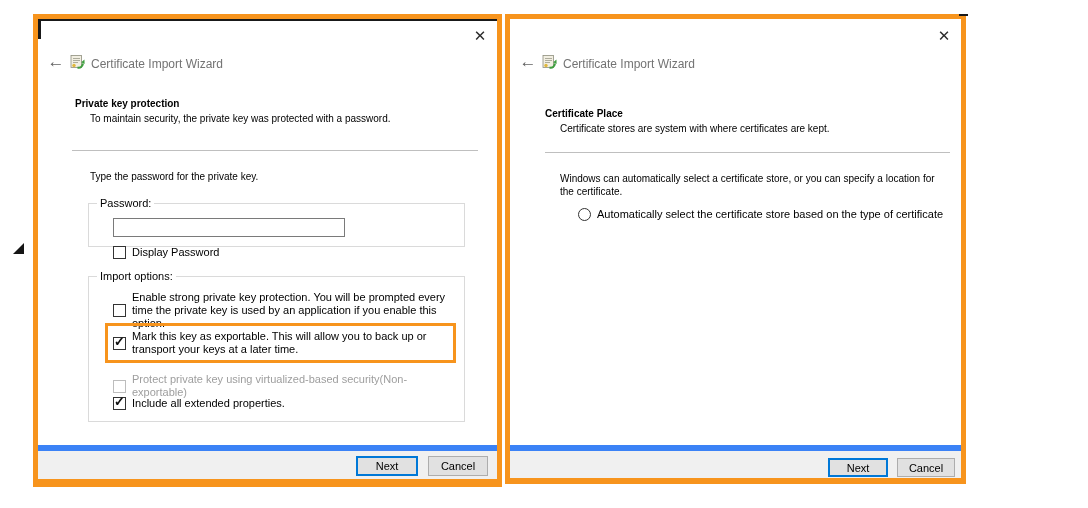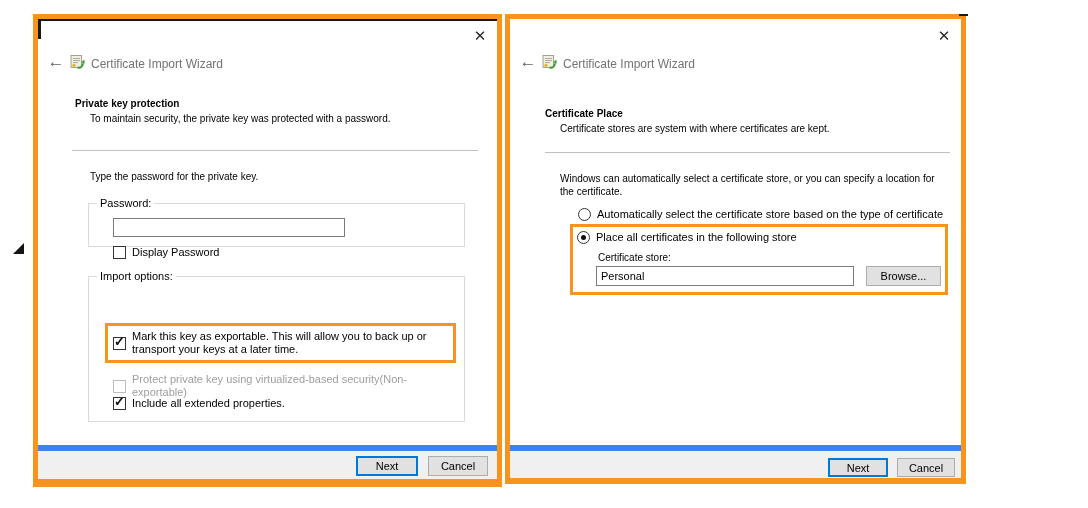--- a/index.html
+++ b/index.html
@@ -103,20 +103,24 @@
         <input class="txt" style="left: 24px; top: 14px; width: 232px; height: 19px;" type="password" value="">
         <div class="row" style="left:24px; top:42px;">
           <span class="cb"></span>
           <span class="lbl">Display Password</span>
         </div>
       </div>
 
       <div class="grp" style="left:50px; top:257px; width:377px; height:146px;">
         <div class="grp-label">Import options:</div>
 
+        <div class="row" style="left:24px; top:14px; width:344px;">
+          <span class="cb"></span>
+          <span class="lbl">Enable strong private key protection. You will be prompted every time the private key is used by an application if you enable this option.</span>
+        </div>
 
         <div class="hl" style="left:16px; top:46px; width:351px; height:40px;">
           <div class="row" style="left:5px; top:4px; width:338px;">
             <span class="cb">
                 <span class="mark">✓</span>
               </span>
             <span class="lbl">Mark this key as exportable. This will allow you to back up or transport your keys at a later time.</span>
           </div>
         </div>
 
@@ -163,29 +167,20 @@
 
       <div class="sep" style="left:35px; top:133px; width:405px;"></div>
 
       <div class="t" style="left:50px; top:153px; width:382px;">Windows can automatically select a certificate store, or you can specify a location for the certificate.</div>
 
       <div class="row" style="left:68px; top:189px; width:370px;">
         <span class="rb"></span>
         <span class="lbl">Automatically select the certificate store based on the type of certificate</span>
       </div>
 
-      <div class="hl" style="left:60px; top:205px; width:378px; height:71px;">
-        <div class="row" style="left:4px; top:4px; width:360px;">
-          <span class="rb sel"></span>
-          <span class="lbl">Place all certificates in the following store</span>
-        </div>
-        <div class="t" style="left:25px; top:24px;">Certificate store:</div>
-        <input class="txt" style="left: 23px; top: 39px; width: 258px; height: 20px;" type="text" value="Personal">
-        <button class="btn btn-browse" style="left:293px; top:39px; width:75px; height:20px;">Browse...</button>
-      </div>
 
       <div class="footer" style="height:33px; padding:7px 6px 0 0; gap:9px;">
         <button class="btn focus" style="width:60px; height:19px;">Next</button>
         <button class="btn" style="width:58px; height:19px;">Cancel</button>
       </div>
     </div>
   </div>
 
 </div>
 

